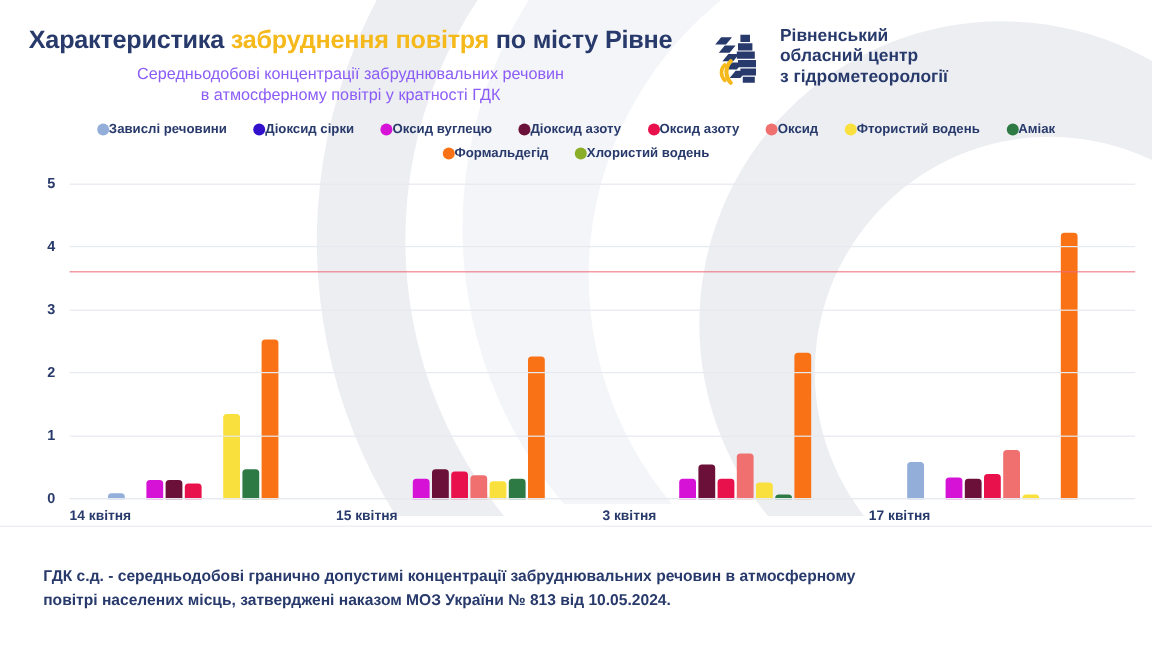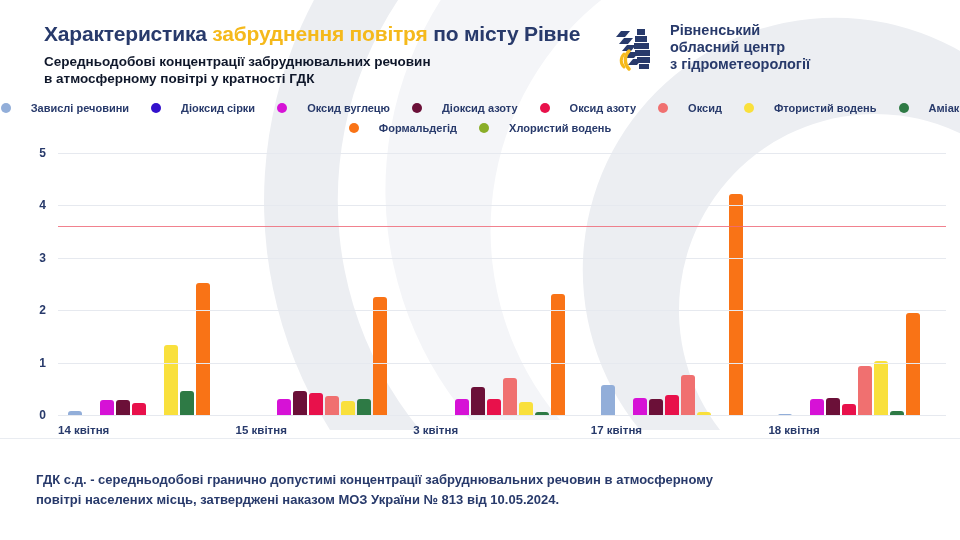--- a/index.html
+++ b/index.html
@@ -14,53 +14,53 @@
     width: 960px; height: 540px;
     background: #ffffff;
     overflow: hidden;
   }
 
   
   .bg-layer { position: absolute; inset: 0; overflow: hidden; pointer-events: none; }
 
   
   .header {
-    position: absolute; left: 0; top: 0; width: 808px; height: 96px; margin-left: 20px;
+    position: absolute; left: 0; top: 0; width: 808px; height: 96px;
   }
   .title-block { position: absolute; left: 24px; top: 22px; }
   .title {
     font-size: 21px; font-weight: bold; color: #283a6b;
     letter-spacing: -0.2px; white-space: nowrap;
   }
   .title .hl { color: #f5b91b; }
   .subtitle {
     margin-top: 7px;
-    font-size: 13.5px; font-weight: bold; color: #0f172a;
-    line-height: 17px; white-space: nowrap;
+    font-size: 13.5px; font-weight: normal; color: #8b5cf6;
+    line-height: 17px; white-space: nowrap; text-align: center;
   }
 
   .logo-block {
     position: absolute; right: 18px; top: 22px;
     display: flex; align-items: center; gap: 11px;
   }
   .logo-mark { width: 44px; height: 46px; flex: 0 0 auto; }
   .logo-text {
     font-size: 14.5px; font-weight: bold; color: #283a6b;
     line-height: 17px; white-space: nowrap;
   }
 
   
   .legend {
     position: absolute; left: 0; top: 98px; width: 960px;
   }
   .legend-row {
     display: flex; justify-content: center; align-items: center;
     gap: 22px; height: 20px;
   }
-  .legend-item { display: flex; align-items: center; gap: 20px; justify-content: flex-end; }
+  .legend-item { display: flex; align-items: center; gap: 0; justify-content: flex-end; }
   .legend-dot {
     width: 10px; height: 10px; border-radius: 50%; flex: 0 0 auto;
   }
   .legend-label {
     font-size: 11px; font-weight: bold; color: #283a6b; white-space: nowrap;
   }
 
   
   .chart-wrap {
     position: absolute; left: 0; top: 142px; width: 960px; height: 295px;
@@ -277,35 +277,20 @@
               <div class="bar" title="Діоксид азоту: 0.33" style="height: 6.6%; background: rgb(107, 16, 56);"></div>
               <div class="bar" title="Оксид азоту: 0.4" style="height: 8%; background: rgb(232, 17, 75);"></div>
               <div class="bar" title="Фенол: 0.78" style="height: 15.6%; background: rgb(240, 112, 112);"></div>
               <div class="bar" title="Фтористий водень: 0.07" style="height: 1.4%; background: rgb(249, 224, 60);"></div>
               <div class="bar" title="Аміак: 0" style="height: 0%; background: transparent;"></div>
               <div class="bar" title="Формальдегід: 4.23" style="height: 84.6%; background: rgb(249, 115, 22);"></div>
               <div class="bar" title="Хлористий водень: 0" style="height: 0%; background: transparent;"></div>
             </div>
             <div class="xlabel">17 квітня</div>
           </div>
-          <div class="group">
-            <div class="bars">
-              <div class="bar" title="Завислі речовини: 0.03" style="height: 0.6%; background: rgb(146, 174, 217);"></div>
-              <div class="bar" title="Діоксид сірки: 0" style="height: 0%; background: transparent;"></div>
-              <div class="bar" title="Оксид вуглецю: 0.33" style="height: 6.6%; background: rgb(214, 18, 214);"></div>
-              <div class="bar" title="Діоксид азоту: 0.35" style="height: 7%; background: rgb(107, 16, 56);"></div>
-              <div class="bar" title="Оксид азоту: 0.23" style="height: 4.6%; background: rgb(232, 17, 75);"></div>
-              <div class="bar" title="Фенол: 0.95" style="height: 19%; background: rgb(240, 112, 112);"></div>
-              <div class="bar" title="Фтористий водень: 1.05" style="height: 21%; background: rgb(249, 224, 60);"></div>
-              <div class="bar" title="Аміак: 0.1" style="height: 2%; background: rgb(46, 122, 69);"></div>
-              <div class="bar" title="Формальдегід: 1.97" style="height: 39.4%; background: rgb(249, 115, 22);"></div>
-              <div class="bar" title="Хлористий водень: 0" style="height: 0%; background: transparent;"></div>
-            </div>
-            <div class="xlabel">18 квітня</div>
-          </div>
         </div>
     <div class="gridline" style="bottom: 0%;">
           <span class="ytick">0</span>
         </div>
         <div class="gridline" style="bottom: 20%;">
           <span class="ytick">1</span>
         </div>
         <div class="gridline" style="bottom: 40%;">
           <span class="ytick">2</span>
         </div>

